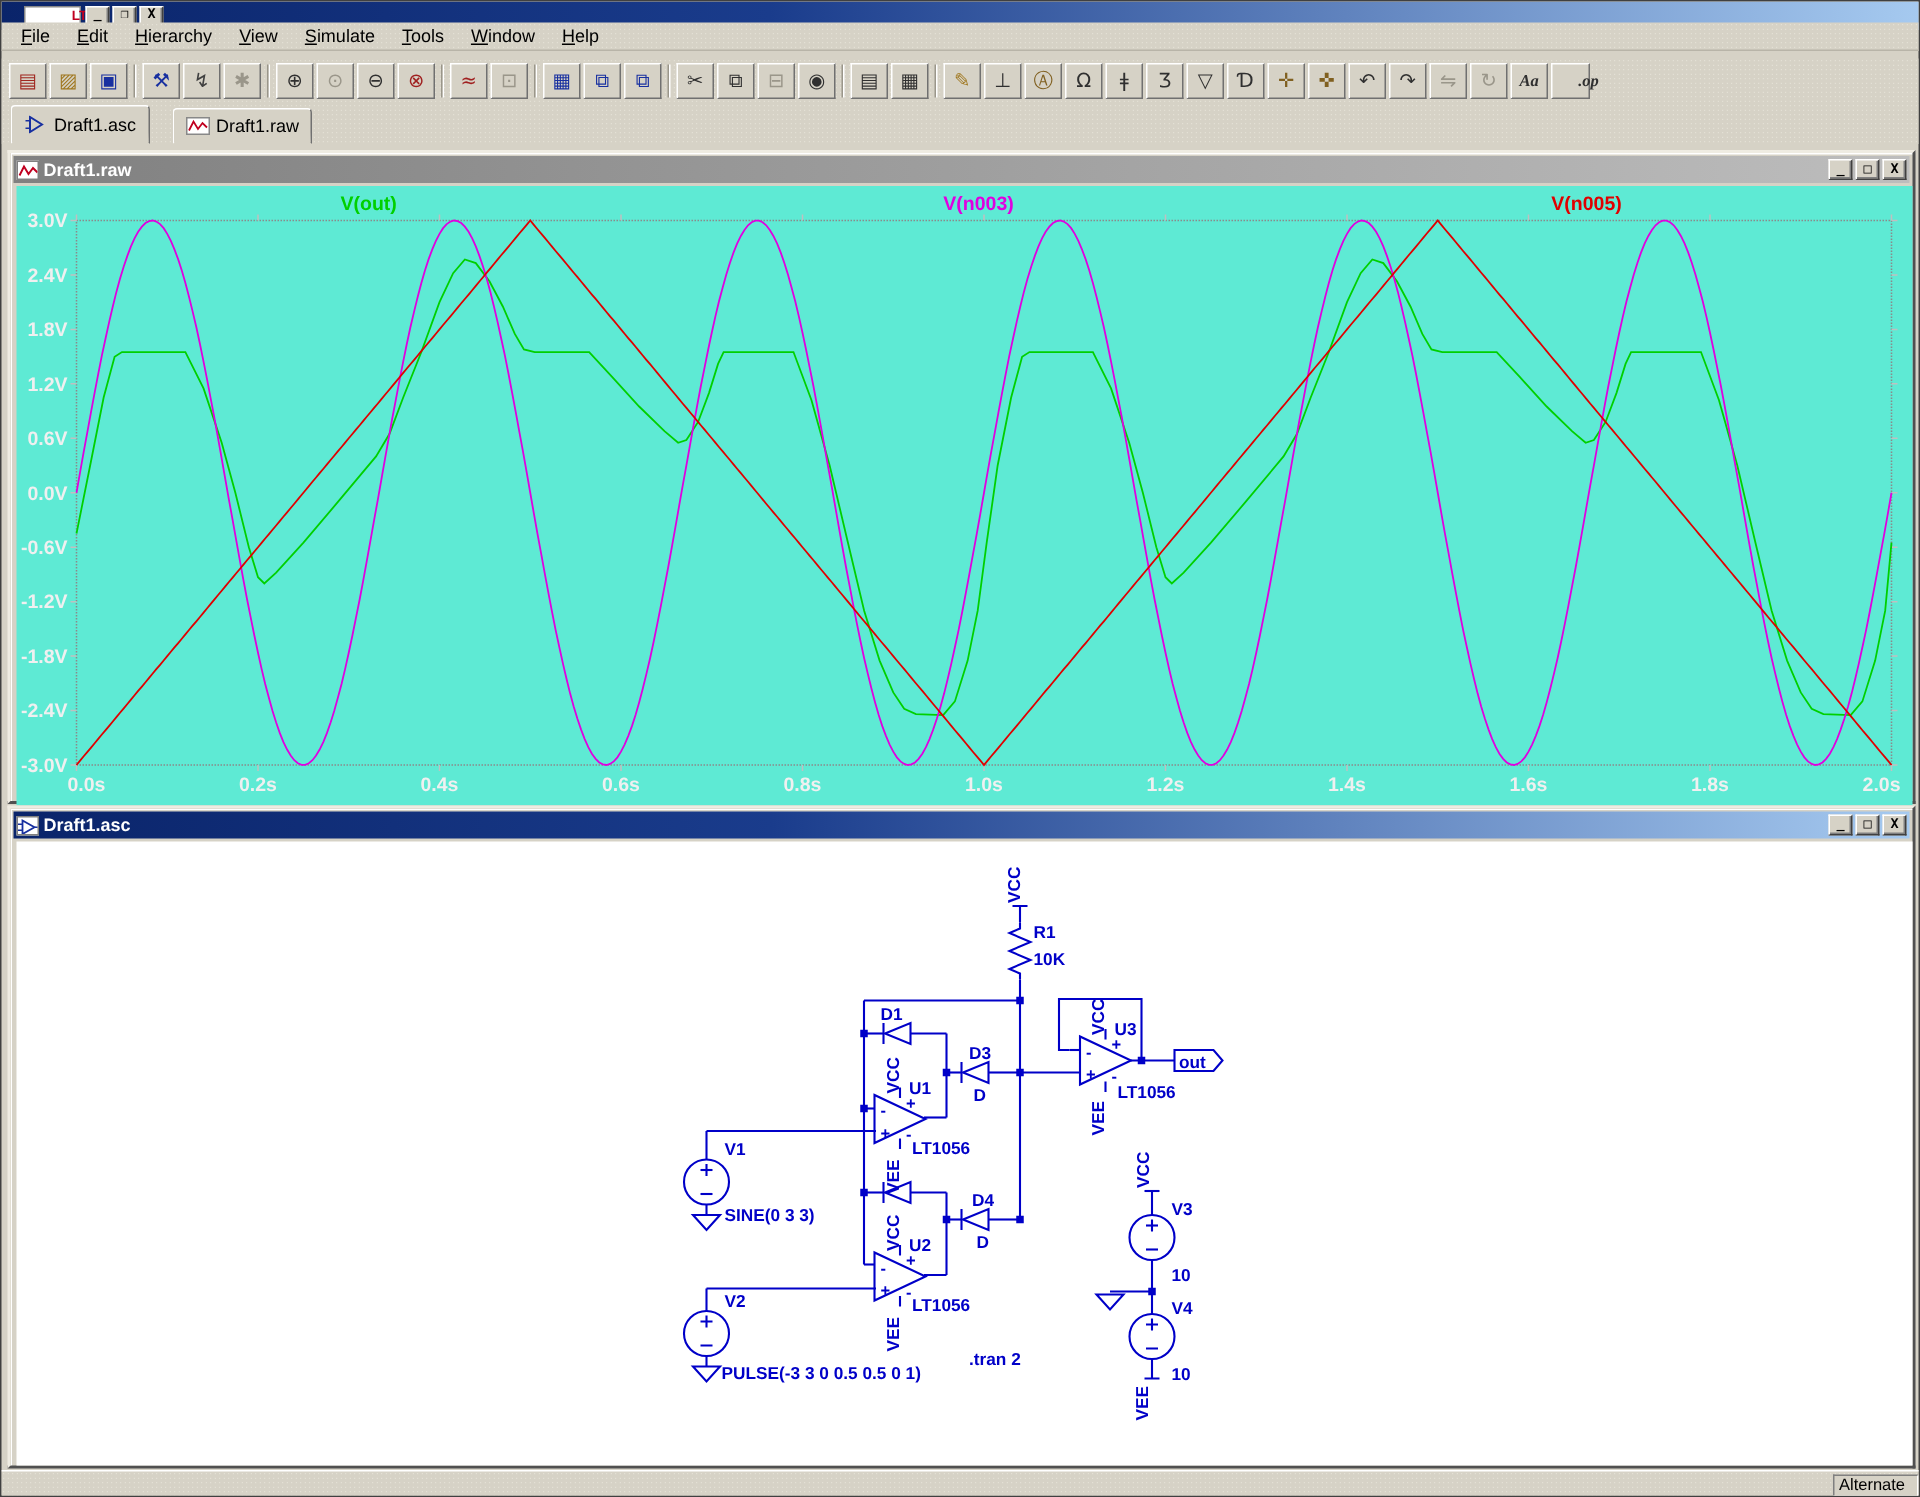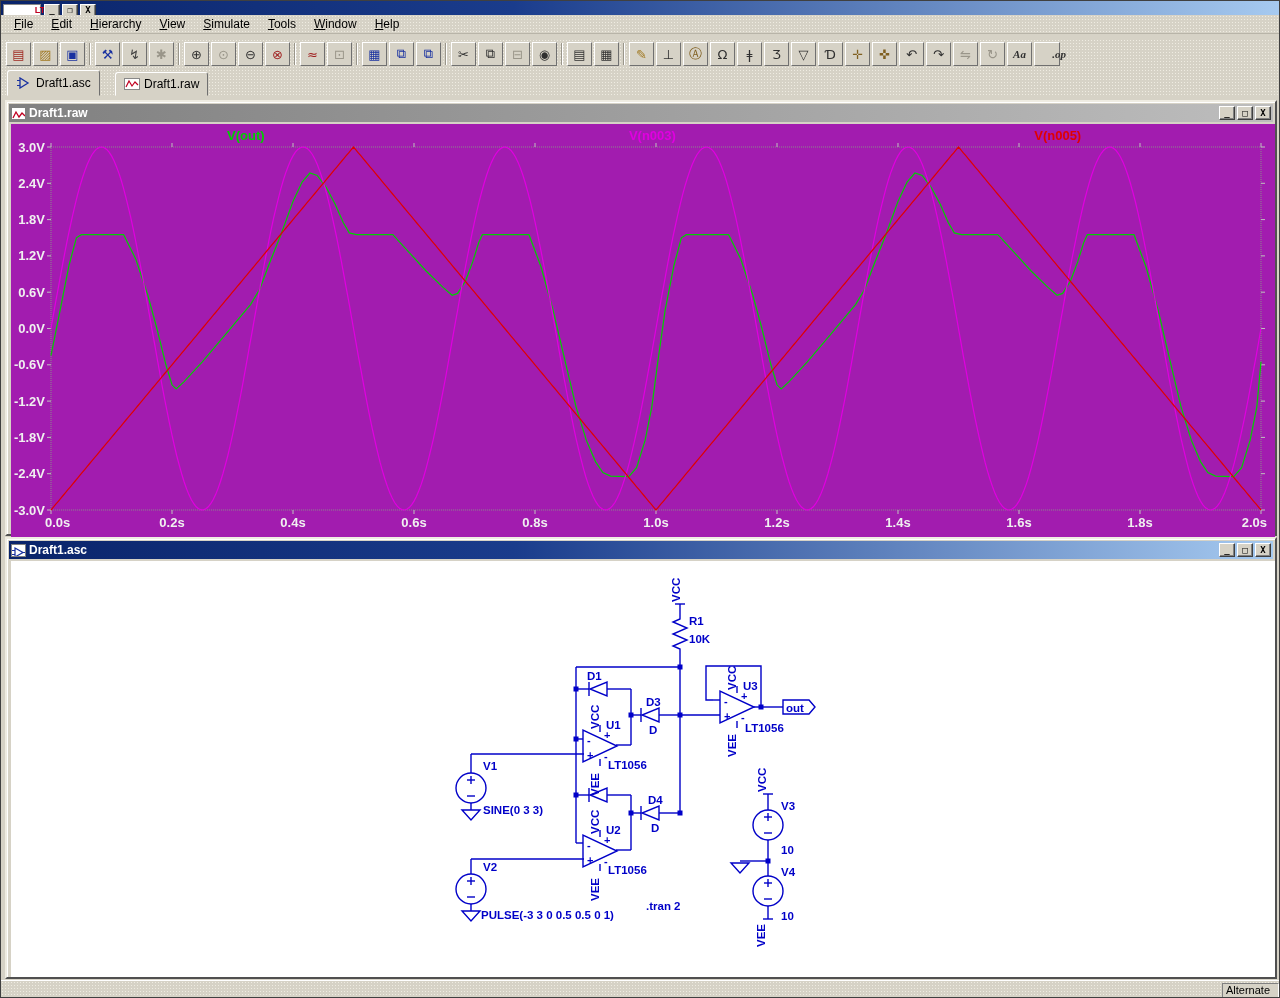--- a/index.html
+++ b/index.html
@@ -8,21 +8,21 @@
        font-family:"Liberation Sans",sans-serif;overflow:hidden;
        border:1px solid #404040;}
   .stipple{background-color:#D6D2C6;
       background-image:radial-gradient(#efece2 24%,rgba(0,0,0,0) 26%);
       background-size:3px 3px;}
   
   #titlebar{position:absolute;left:0;top:0;width:1280px;height:19px;
       background:linear-gradient(to right,#0A246A,#1A3C8C 40%,#A6CAF0);
       display:flex;align-items:center;padding:0 2px;}
   #app-icon{width:36px;height:14px;background:#fff;border:1px solid #888;
-      margin:0 3px 0 0;font:bold 9px "Liberation Sans",sans-serif;color:#c00020;
+      margin:0 3px 0 13px;font:bold 9px "Liberation Sans",sans-serif;color:#c00020;
       display:flex;align-items:center;justify-content:center;line-height:1;padding-left:36px;}
   #title-text{color:#fff;font:bold 12px "Liberation Sans",sans-serif;flex:1;}
   .winbtns{display:flex;gap:2px;}
   .winbtn{width:16px;height:14px;background:#D6D2C6;border:1px solid;
       border-color:#fff #404040 #404040 #fff;box-shadow:inset -1px -1px 0 #808080;
       font:bold 9px "DejaVu Sans Mono",monospace;display:flex;align-items:center;
       justify-content:center;color:#000;line-height:1;}
   
   #menubar{position:absolute;left:0;top:14px;width:1280px;height:19px;
       display:flex;align-items:center;padding-left:4px;border-bottom:1px solid #b8b4a8;}
@@ -51,21 +51,21 @@
   .mdi{position:absolute;left:4px;width:1272px;background:#D6D2C6;
       border:2px solid;border-color:#efece2 #505050 #505050 #efece2;
       box-shadow:inset 1px 1px 0 #fff;}
   .mdi-title{height:18px;margin:2px;display:flex;align-items:center;
       padding:0 2px;gap:3px;}
   .mdi-title.inactive{background:linear-gradient(to right,#808080,#BDBDBD);}
   .mdi-title.active{background:linear-gradient(to right,#0A246A,#1A3C8C 40%,#A6CAF0);}
   .mdi-title .t{color:#fff;font:bold 12px "Liberation Sans",sans-serif;flex:1;}
   .mdi-icon{width:15px;height:13px;background:#fff;border:1px solid #808080;position:relative;overflow:hidden;}
   
-  #wave-content{position:absolute;left:4px;top:22px;width:1264px;height:413px;background:#a21caf;text-decoration:underline;}
+  #wave-content{position:absolute;left:4px;top:22px;width:1264px;height:413px;background:#5eead4;text-decoration:underline;}
   #plot-svg{position:absolute;left:0;top:0;}
   .axis-label{font:bold 13px "Liberation Sans",sans-serif;fill:#f0f0f0;}
   .trace-label{font:bold 13px "Liberation Sans",sans-serif;}
   
   #schem-content{position:absolute;left:4px;top:22px;width:1264px;height:416px;background:#fff;}
   .sch-text{font:bold 11.5px "Liberation Sans",sans-serif;fill:#0000C8;}
   .sch-small{font:bold 11px "Liberation Sans",sans-serif;fill:#0000C8;}
   
   #statusbar{position:absolute;left:0;top:979px;width:1280px;height:19px;
       border-top:1px solid #fff;display:flex;justify-content:flex-end;

